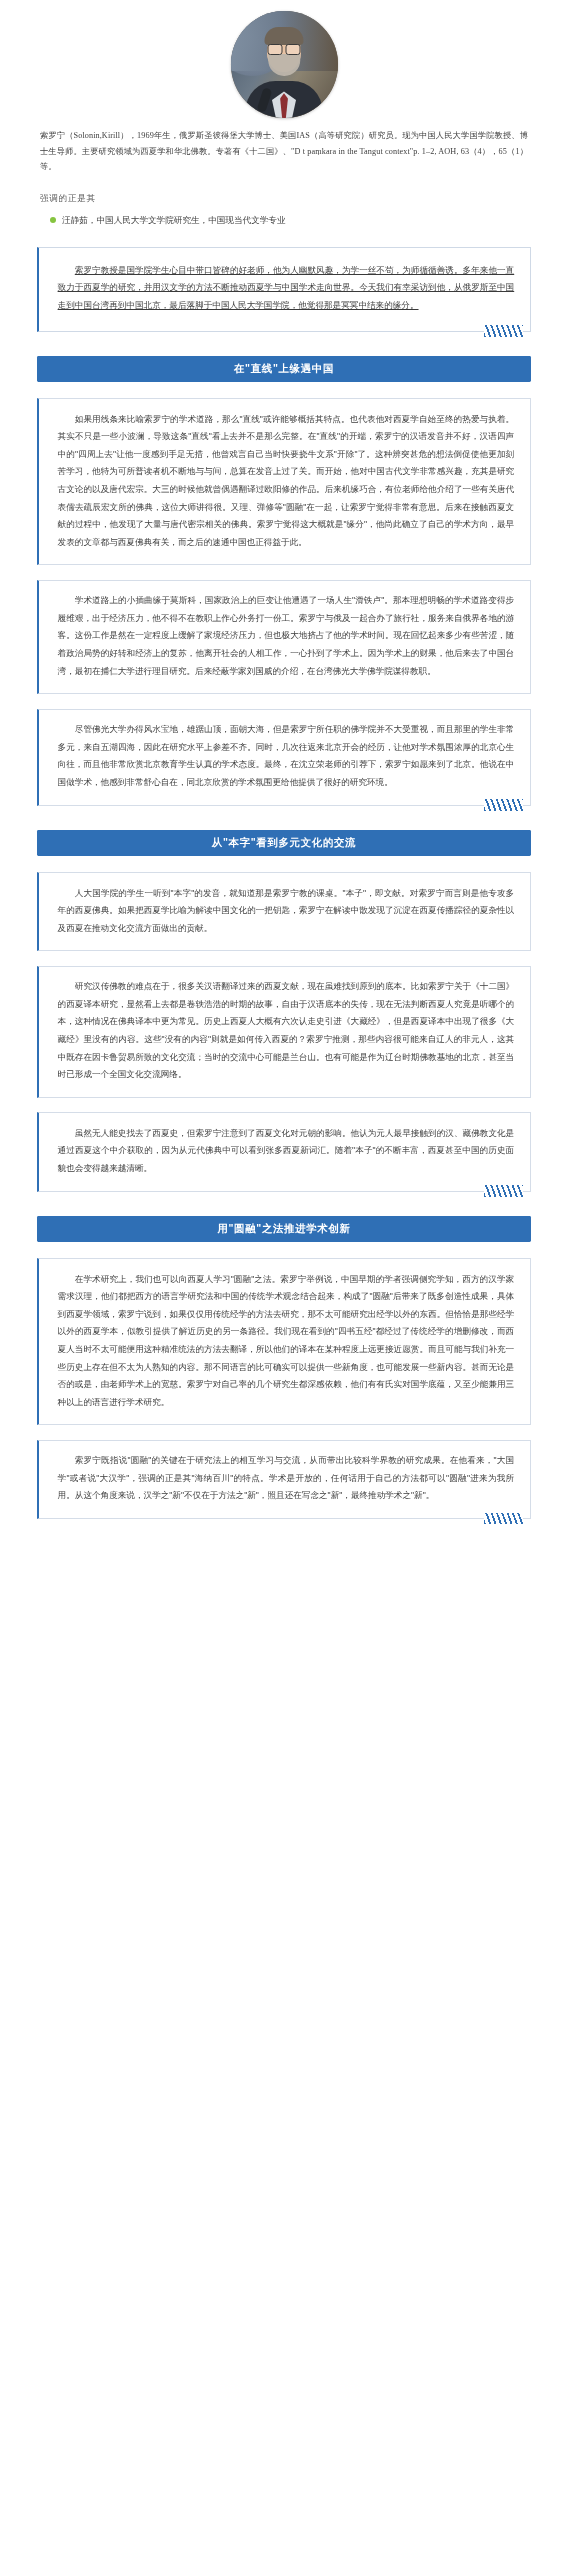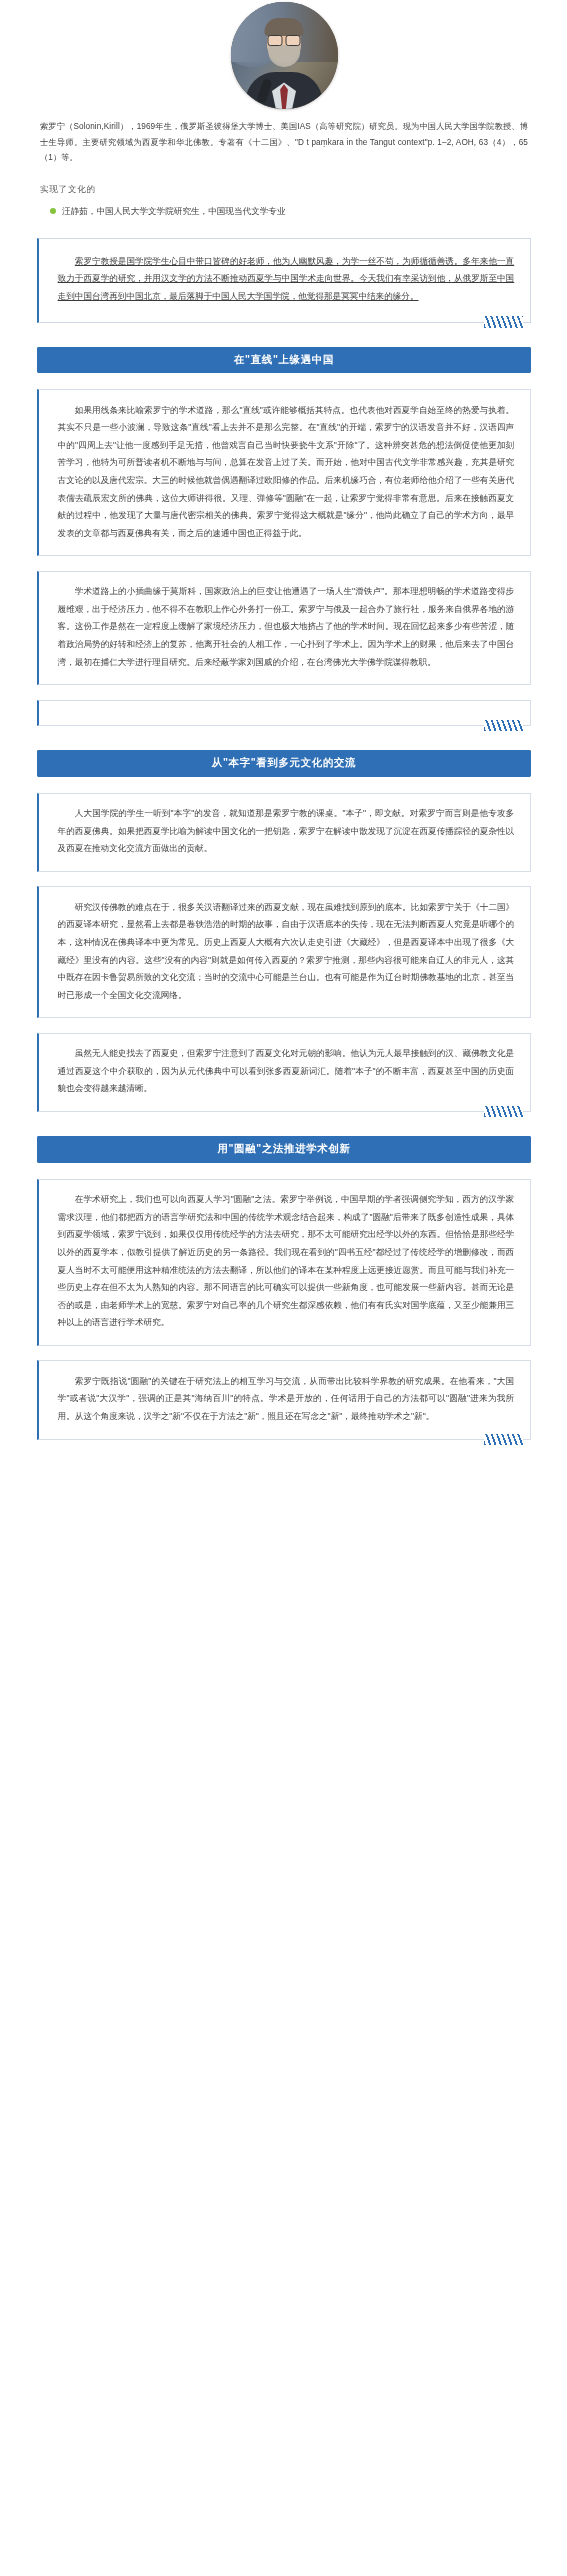--- a/index.html
+++ b/index.html
@@ -15,21 +15,22 @@
   .page {
     width: 568px;
     position: relative;
     padding: 0 0 29px 0;
     background: #ffffff;
   }
 
   
   .hero {
     position: relative;
-    padding: 2px 40px 0 40px;
+    padding: 11px 40px 0 40px;
+    font-family: Liberation Serif, serif;
   }
   .portrait-wrap {
     display: flex;
     justify-content: center;
     margin-bottom: 10px;
   }
   .portrait {
     width: 107px;
     height: 107px;
     border-radius: 50%;
@@ -224,40 +225,41 @@
         <div class="ph-head"></div>
         <div class="ph-hair"></div>
         <div class="ph-beard"></div>
         <div class="ph-glass"></div>
         <div class="ph-mic"></div>
       </div>
     </div>
     <div class="bio">索罗宁（Solonin,Kirill），1969年生，俄罗斯圣彼得堡大学博士、美国IAS（高等研究院）研究员。现为中国人民大学国学院教授、博士生导师。主要研究领域为西夏学和华北佛教。专著有《十二国》、"D t paṃkara in the Tangut context"p. 1–2, AOH, 63（4），65（1）等。</div>
   </div>
 
-  <div class="author-label">实现了文化的</div>
+  <div class="author-label">强调的正是其</div>
   <div class="author-row">
     <span class="bullet-dot"></span>
     <span class="author-text">汪静茹，中国人民大学文学院研究生，中国现当代文学专业</span>
   </div>
 
   <div class="lead-block">
     <p>索罗宁教授是国学院学生心目中带口皆碑的好老师，他为人幽默风趣，为学一丝不苟，为师循循善诱。多年来他一直致力于西夏学的研究，并用汉文学的方法不断推动西夏学与中国学术走向世界。今天我们有幸采访到他，从俄罗斯至中国走到中国台湾再到中国北京，最后落脚于中国人民大学国学院，他觉得那是冥冥中结来的缘分。</p>
     <span class="hatch"></span>
   </div>
 
   <div class="section">
     <div class="head-bar">在"直线"上缘遇中国</div>
     <div class="para-card">
       <p>如果用线条来比喻索罗宁的学术道路，那么"直线"或许能够概括其特点。也代表他对西夏学自始至终的热爱与执着。其实不只是一些小波澜，导致这条"直线"看上去并不是那么完整。在"直线"的开端，索罗宁的汉语发音并不好，汉语四声中的"四周上去"让他一度感到手足无措，他曾戏言自己当时快要挠牛文系"开除"了。这种辨突甚危的想法倒促使他更加刻苦学习，他特为可所普读者机不断地与与间，总算在发音上过了关。而开始，他对中国古代文学非常感兴趣，充其是研究古文论的以及唐代宏宗。大三的时候他就曾偶遇翻译过欧阳修的作品。后来机缘巧合，有位老师给他介绍了一些有关唐代表儒去疏辰宏文所的佛典，这位大师讲得很。又理、弹修等"圆融"在一起，让索罗宁觉得非常有意思。后来在接触西夏文献的过程中，他发现了大量与唐代密宗相关的佛典。索罗宁觉得这大概就是"缘分"，他尚此确立了自己的学术方向，最早发表的文章都与西夏佛典有关，而之后的速通中国也正得益于此。</p>
     </div>
     <div class="para-card">
       <p>学术道路上的小插曲缘于莫斯科，国家政治上的巨变让他遭遇了一场人生"滑铁卢"。那本理想明畅的学术道路变得步履维艰，出于经济压力，他不得不在教职上作心外务打一份工。索罗宁与俄及一起合办了旅行社，服务来自俄界各地的游客。这份工作是然在一定程度上缓解了家境经济压力，但也极大地挤占了他的学术时间。现在回忆起来多少有些苦涩，随着政治局势的好转和经济上的复苏，他离开社会的人相工作，一心扑到了学术上。因为学术上的财果，他后来去了中国台湾，最初在捕仁大学进行理目研究。后来经蔽学家刘国威的介绍，在台湾佛光大学佛学院谋得教职。</p>
     </div>
     <div class="para-card">
+      <p>尽管佛光大学办得风水宝地，雄踞山顶，面朝大海，但是索罗宁所任职的佛学院并不大受重视，而且那里的学生非常多元，来自五湖四海，因此在研究水平上参差不齐。同时，几次往返来北京开会的经历，让他对学术氛围浓厚的北京心生向往，而且他非常欣赏北京教育学生认真的学术态度。最终，在沈立荣老师的引荐下，索罗宁如愿来到了北京。他说在中国做学术，他感到非常舒心自在，同北京欣赏的学术氛围更给他提供了很好的研究环境。</p>
       <span class="hatch"></span>
     </div>
   </div>
 
   <div class="section">
     <div class="head-bar">从"本字"看到多元文化的交流</div>
     <div class="para-card">
       <p>人大国学院的学生一听到"本字"的发音，就知道那是索罗宁教的课桌。"本子"，即文献。对索罗宁而言则是他专攻多年的西夏佛典。如果把西夏学比喻为解读中国文化的一把钥匙，索罗宁在解读中散发现了沉淀在西夏传播踪径的夏杂性以及西夏在推动文化交流方面做出的贡献。</p>
     </div>
     <div class="para-card">

